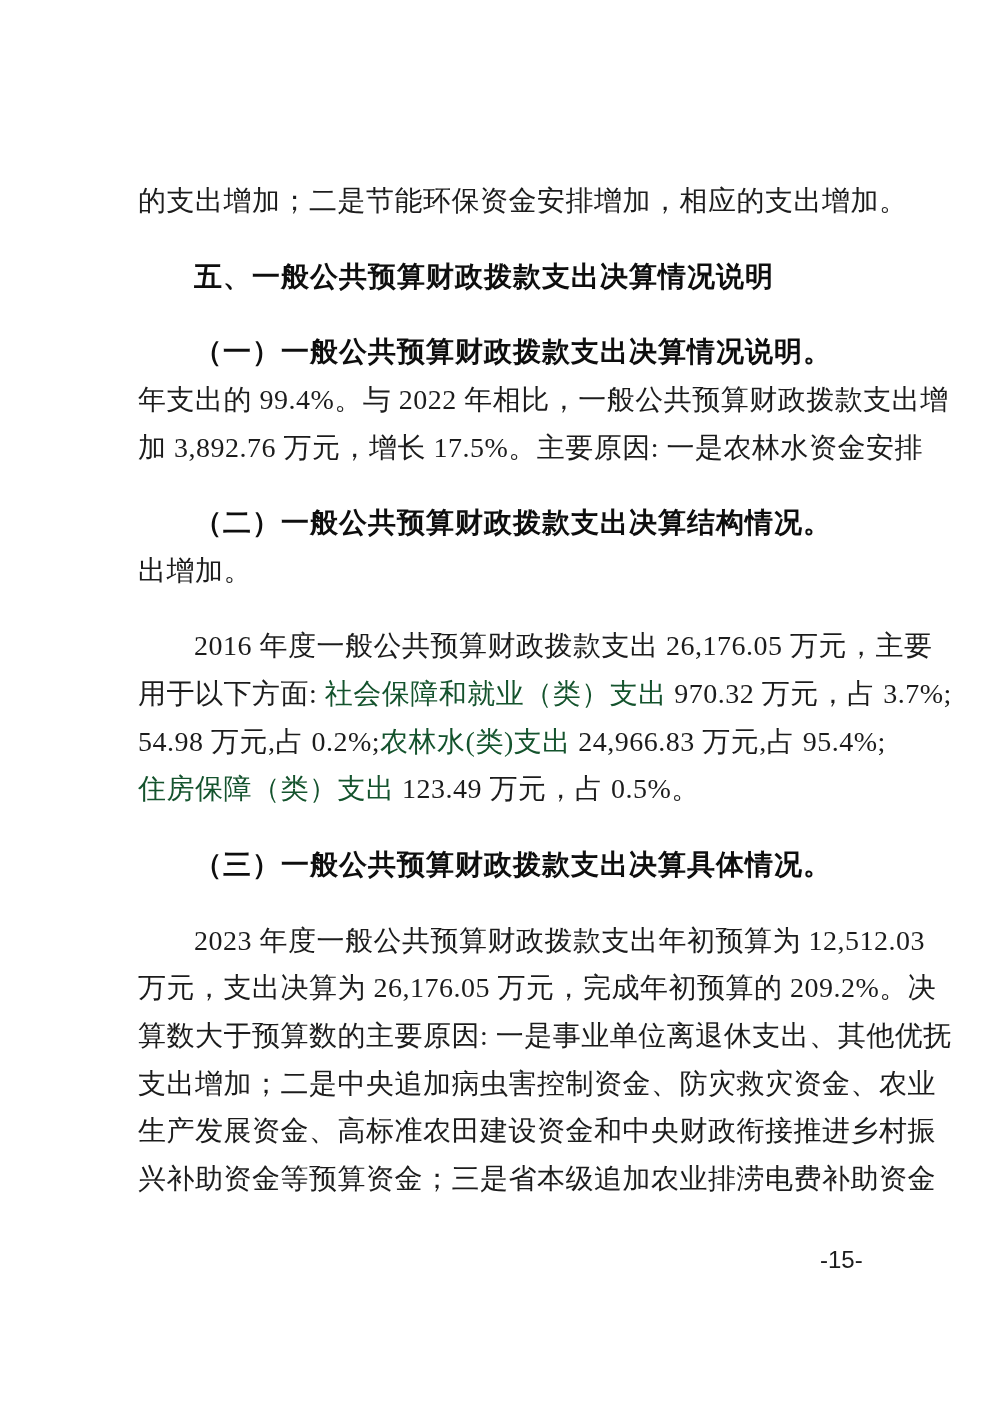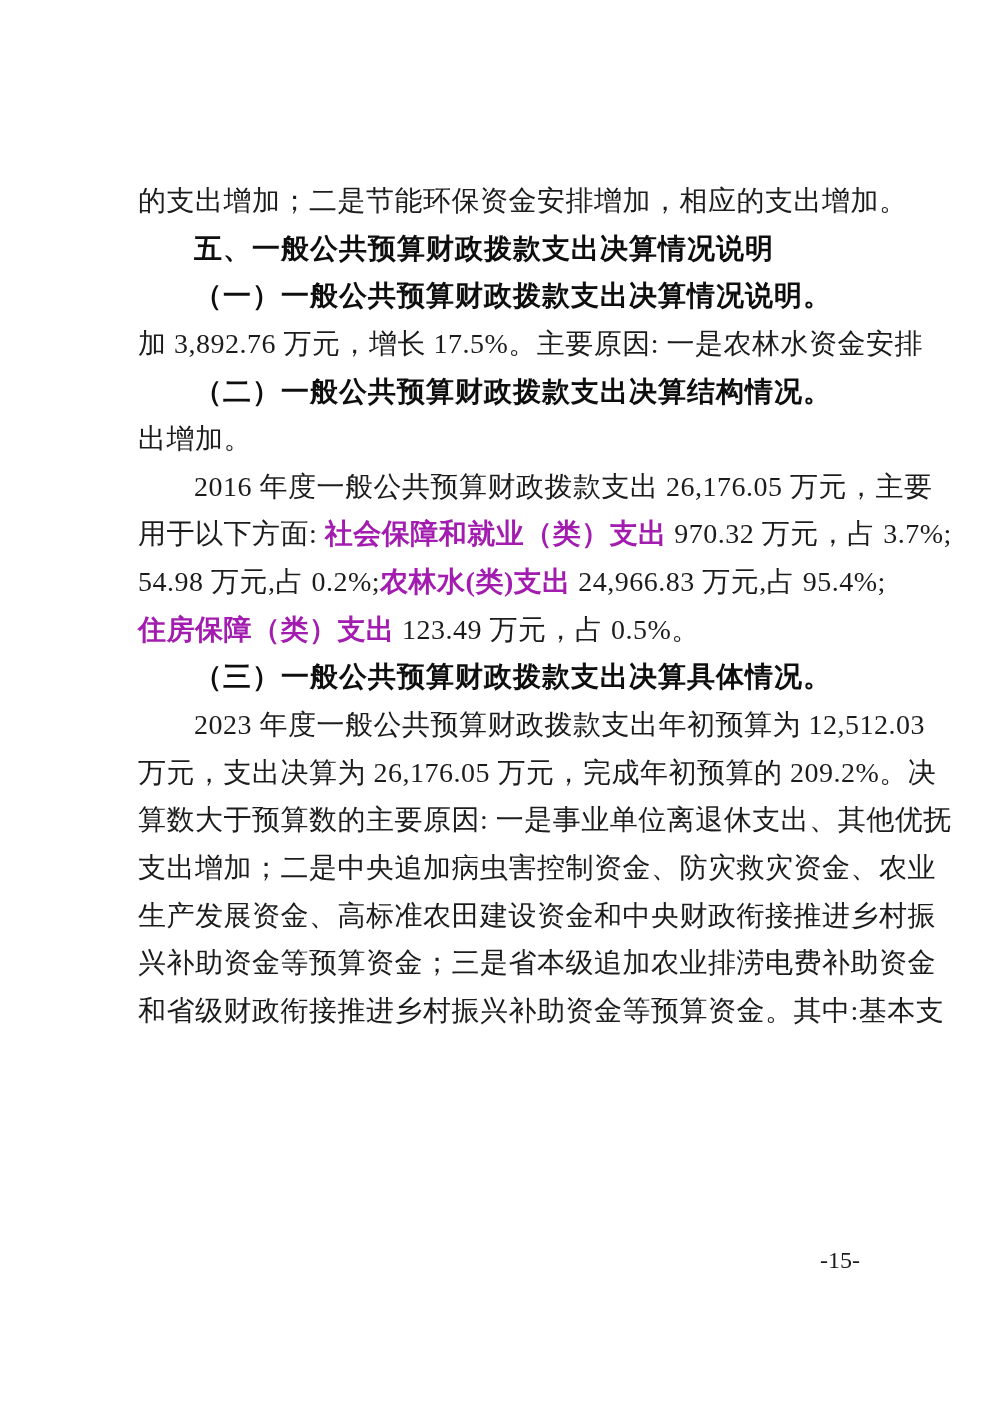--- a/index.html
+++ b/index.html
@@ -18,57 +18,57 @@
   }
   .line {
     height: 47.65px;
     line-height: 47.65px;
     font-size: 28px;
     white-space: nowrap;
     color: #1c1c1c;
     font-family: "Liberation Serif", "DejaVu Serif", serif;
     letter-spacing: 0.5px;
   }
-  .indent { padding-left: 56px; }
+  .indent { padding-left: 56px; margin-top: 28px; }
   .run-body { font-weight: normal; }
-  .run-bold { font-weight: bold; color: #a21caf; }
+  .run-bold { font-weight: normal; color: #14532d; }
   .run-heading {
     font-family: "Liberation Sans", "DejaVu Sans", sans-serif;
     font-weight: bold;
     color: #0e0e0e;
     letter-spacing: 1px;
   }
   .page-number {
     position: absolute;
     left: 820px;
     top: 1245px;
     font-size: 24px;
     line-height: 30px;
     color: #1c1c1c;
-    font-family: Liberation Serif, serif;
+    font-family: Liberation Sans, sans-serif;
   }
 </style>
 </head>
 <body>
 
 <div class="page">
   <div class="text-block">
       <div class="line"><span class="run-body">的支出增加；二是节能环保资金安排增加，相应的支出增加。</span></div>
       <div class="line indent"><span class="run-heading">五、一般公共预算财政拨款支出决算情况说明</span></div>
       <div class="line indent"><span class="run-heading">（一）一般公共预算财政拨款支出决算情况说明。</span></div>
+      <div class="line"><span class="run-body">年支出的 99.4%。与 2022 年相比，一般公共预算财政拨款支出增</span></div>
       <div class="line"><span class="run-body">加 3,892.76 万元，增长 17.5%。主要原因: 一是农林水资金安排</span></div>
       <div class="line indent"><span class="run-heading">（二）一般公共预算财政拨款支出决算结构情况。</span></div>
       <div class="line"><span class="run-body">出增加。</span></div>
       <div class="line indent"><span class="run-body">2016 年度一般公共预算财政拨款支出 26,176.05 万元，主要</span></div>
       <div class="line"><span class="run-body">用于以下方面: </span><span class="run-bold">社会保障和就业（类）支出</span><span class="run-body"> 970.32 万元，占 3.7%;</span></div>
       <div class="line"><span class="run-body">54.98 万元,占 0.2%;</span><span class="run-bold">农林水(类)支出</span><span class="run-body"> 24,966.83 万元,占 95.4%;</span></div>
       <div class="line"><span class="run-bold">住房保障（类）支出</span><span class="run-body"> 123.49 万元，占 0.5%。</span></div>
       <div class="line indent"><span class="run-heading">（三）一般公共预算财政拨款支出决算具体情况。</span></div>
       <div class="line indent"><span class="run-body">2023 年度一般公共预算财政拨款支出年初预算为 12,512.03</span></div>
       <div class="line"><span class="run-body">万元，支出决算为 26,176.05 万元，完成年初预算的 209.2%。决</span></div>
       <div class="line"><span class="run-body">算数大于预算数的主要原因: 一是事业单位离退休支出、其他优抚</span></div>
       <div class="line"><span class="run-body">支出增加；二是中央追加病虫害控制资金、防灾救灾资金、农业</span></div>
       <div class="line"><span class="run-body">生产发展资金、高标准农田建设资金和中央财政衔接推进乡村振</span></div>
       <div class="line"><span class="run-body">兴补助资金等预算资金；三是省本级追加农业排涝电费补助资金</span></div>
-      <div class="line"><span class="run-body">和省级财政衔接推进乡村振兴补助资金等预算资金。其中:基本支</span></div>
     </div>
   <div class="page-number">-15-</div>
 </div>
 
 </body></html>

